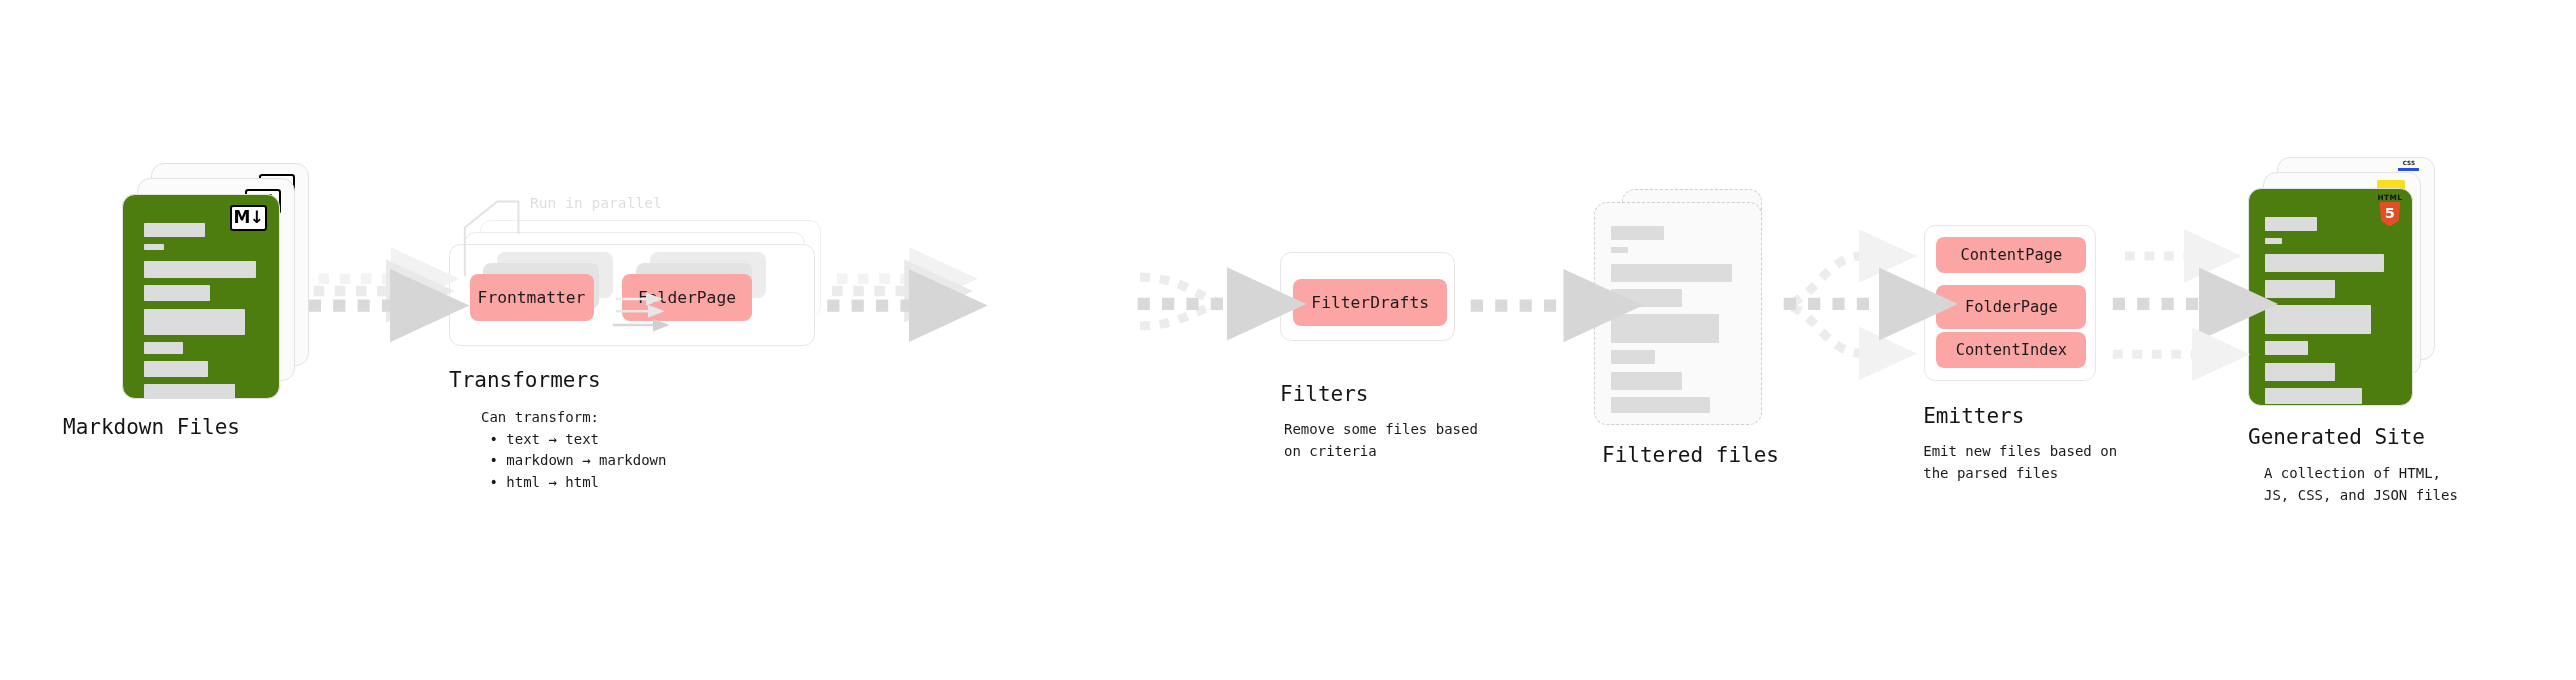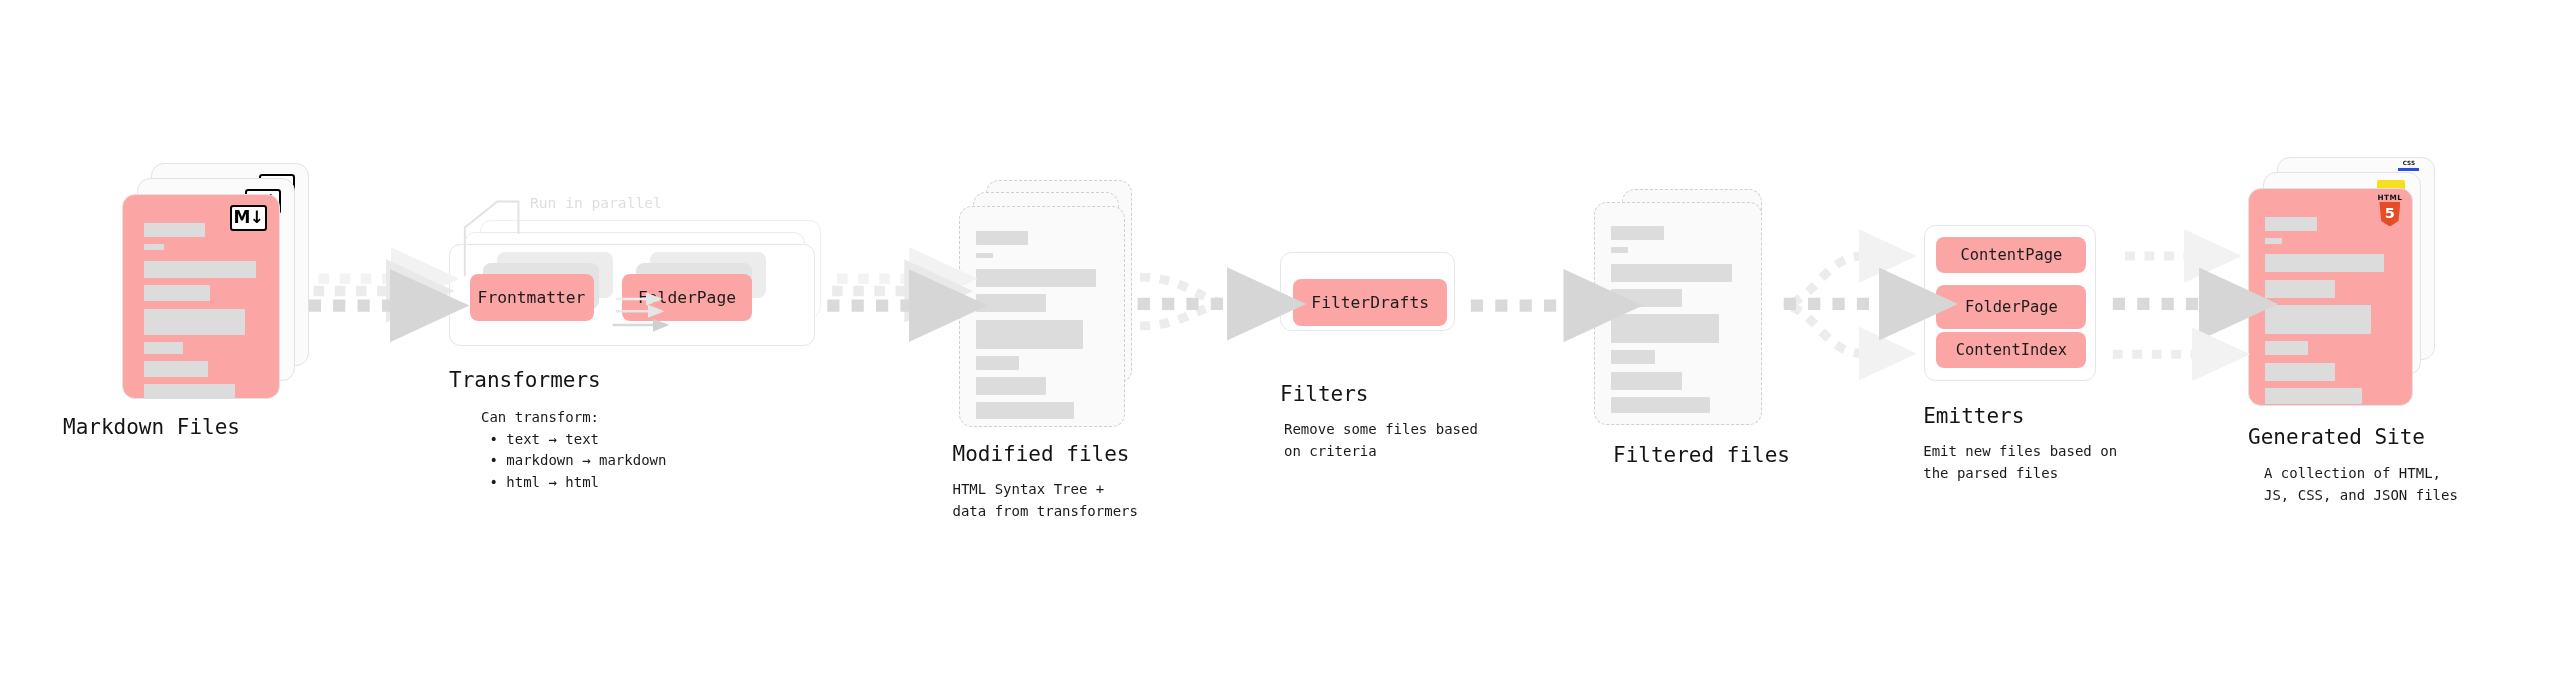--- a/index.html
+++ b/index.html
@@ -20,21 +20,21 @@
 
   
   .card-stack { position: relative; }
   .card {
     position: absolute;
     background: #fbfbfb;
     border: 1.6px solid #e3e3e3;
     border-radius: 13px;
   }
   .card.dashed { border-style: dashed; border-color: #cfcfcf; background: #fafafa; }
-  .card.front { background: #fca5a5; }
+  .card.front { background: #4d7c0f; }
 
   .lines { position: absolute; left: 21px; top: 28px; right: 18px; }
   .ln { background: #dcdcdc; border-radius: 0.8px; margin-bottom: 7.3px; }
 
   
   .md-badge {
     position: absolute;
     border: 2.4px solid #000;
     border-radius: 3.3px;
     background: #fff;
@@ -163,44 +163,23 @@
       </div>
     </div>
 
     <div class="title" style="left:0px; top:171px;">Transformers</div>
     <div class="sub" style="left:0px; top:210px;margin-left:32px;">Can transform:
  • text → text
  • markdown → markdown
  • html → html</div>
   </div>
 
-  <div class="node" style="left:959px; top:180px;">
-    <div class="card-stack" style="width:179px;height:236px;">
-      <div class="card dashed" style="left:27px; top:0px;  width:146px; height:203px;"></div>
-      <div class="card dashed" style="left:14px; top:12.2px; width:146px; height:203px;"></div>
-      <div class="card dashed" style="left:0px;  top:26px; width:166px; height:221px; background:#fafafa;">
-        <div class="lines" style="left:16.3px; top:24.4px;">
-          <div class="ln" style="width:40%;height:14px;"></div>
-          <div class="ln" style="width:13%;height:5.7px;margin-bottom:10.6px;"></div>
-          <div class="ln" style="width:92%;height:18px;"></div>
-          <div class="ln" style="width:54%;height:18px;"></div>
-          <div class="ln" style="width:82%;height:29px;"></div>
-          <div class="ln" style="width:33%;height:14px;"></div>
-          <div class="ln" style="width:54%;height:18px;"></div>
-          <div class="ln" style="width:75%;height:16.3px;"></div>
-        </div>
-      </div>
-    </div>
-    <div class="title" style="left:-6.5px; top:262px;">Modified files</div>
-    <div class="sub" style="left:-6.5px; top:299px;">HTML Syntax Tree +
-data from transformers</div>
-  </div>
 
   <div class="node" style="left:1280px; top:252px;">
-    <div class="gbox" style="left:0px; top:0px; width:175px; height:79px;">
+    <div class="gbox" style="left:0px; top:0px; width:175px; height:89px;">
       <div class="chip" style="left:12.2px; top:26px; width:154px; height:47px;">
         <span>FilterDrafts</span>
       </div>
     </div>
     <div class="title" style="left:0px; top:130px;">Filters</div>
     <div class="sub" style="left:4px; top:167px;">Remove some files based
 on criteria</div>
   </div>
 
   <div class="node" style="left:1594px; top:189px;">
@@ -212,21 +191,21 @@
           <div class="ln" style="width:13%;height:5.7px;margin-bottom:10.6px;"></div>
           <div class="ln" style="width:92%;height:18px;"></div>
           <div class="ln" style="width:54%;height:18px;"></div>
           <div class="ln" style="width:82%;height:29px;"></div>
           <div class="ln" style="width:33%;height:14px;"></div>
           <div class="ln" style="width:54%;height:18px;"></div>
           <div class="ln" style="width:75%;height:16.3px;"></div>
         </div>
       </div>
     </div>
-    <div class="title" style="left:19px; top:254px;">Filtered files</div>
+    <div class="title" style="left:8px; top:254px;">Filtered files</div>
   </div>
 
   <div class="node" style="left:1924px; top:225px;">
     <div class="gbox" style="left:0px; top:0px; width:172px; height:156px;">
       <div class="chip" style="left:11.4px; top:11.4px;  width:150px; height:36px; font-size:15.4px;">
         <span>ContentPage</span>
       </div>
       <div class="chip" style="left:11.4px; top:59px;  width:150px; height:44px; font-size:15.4px;">
         <span>FolderPage</span>
       </div>

